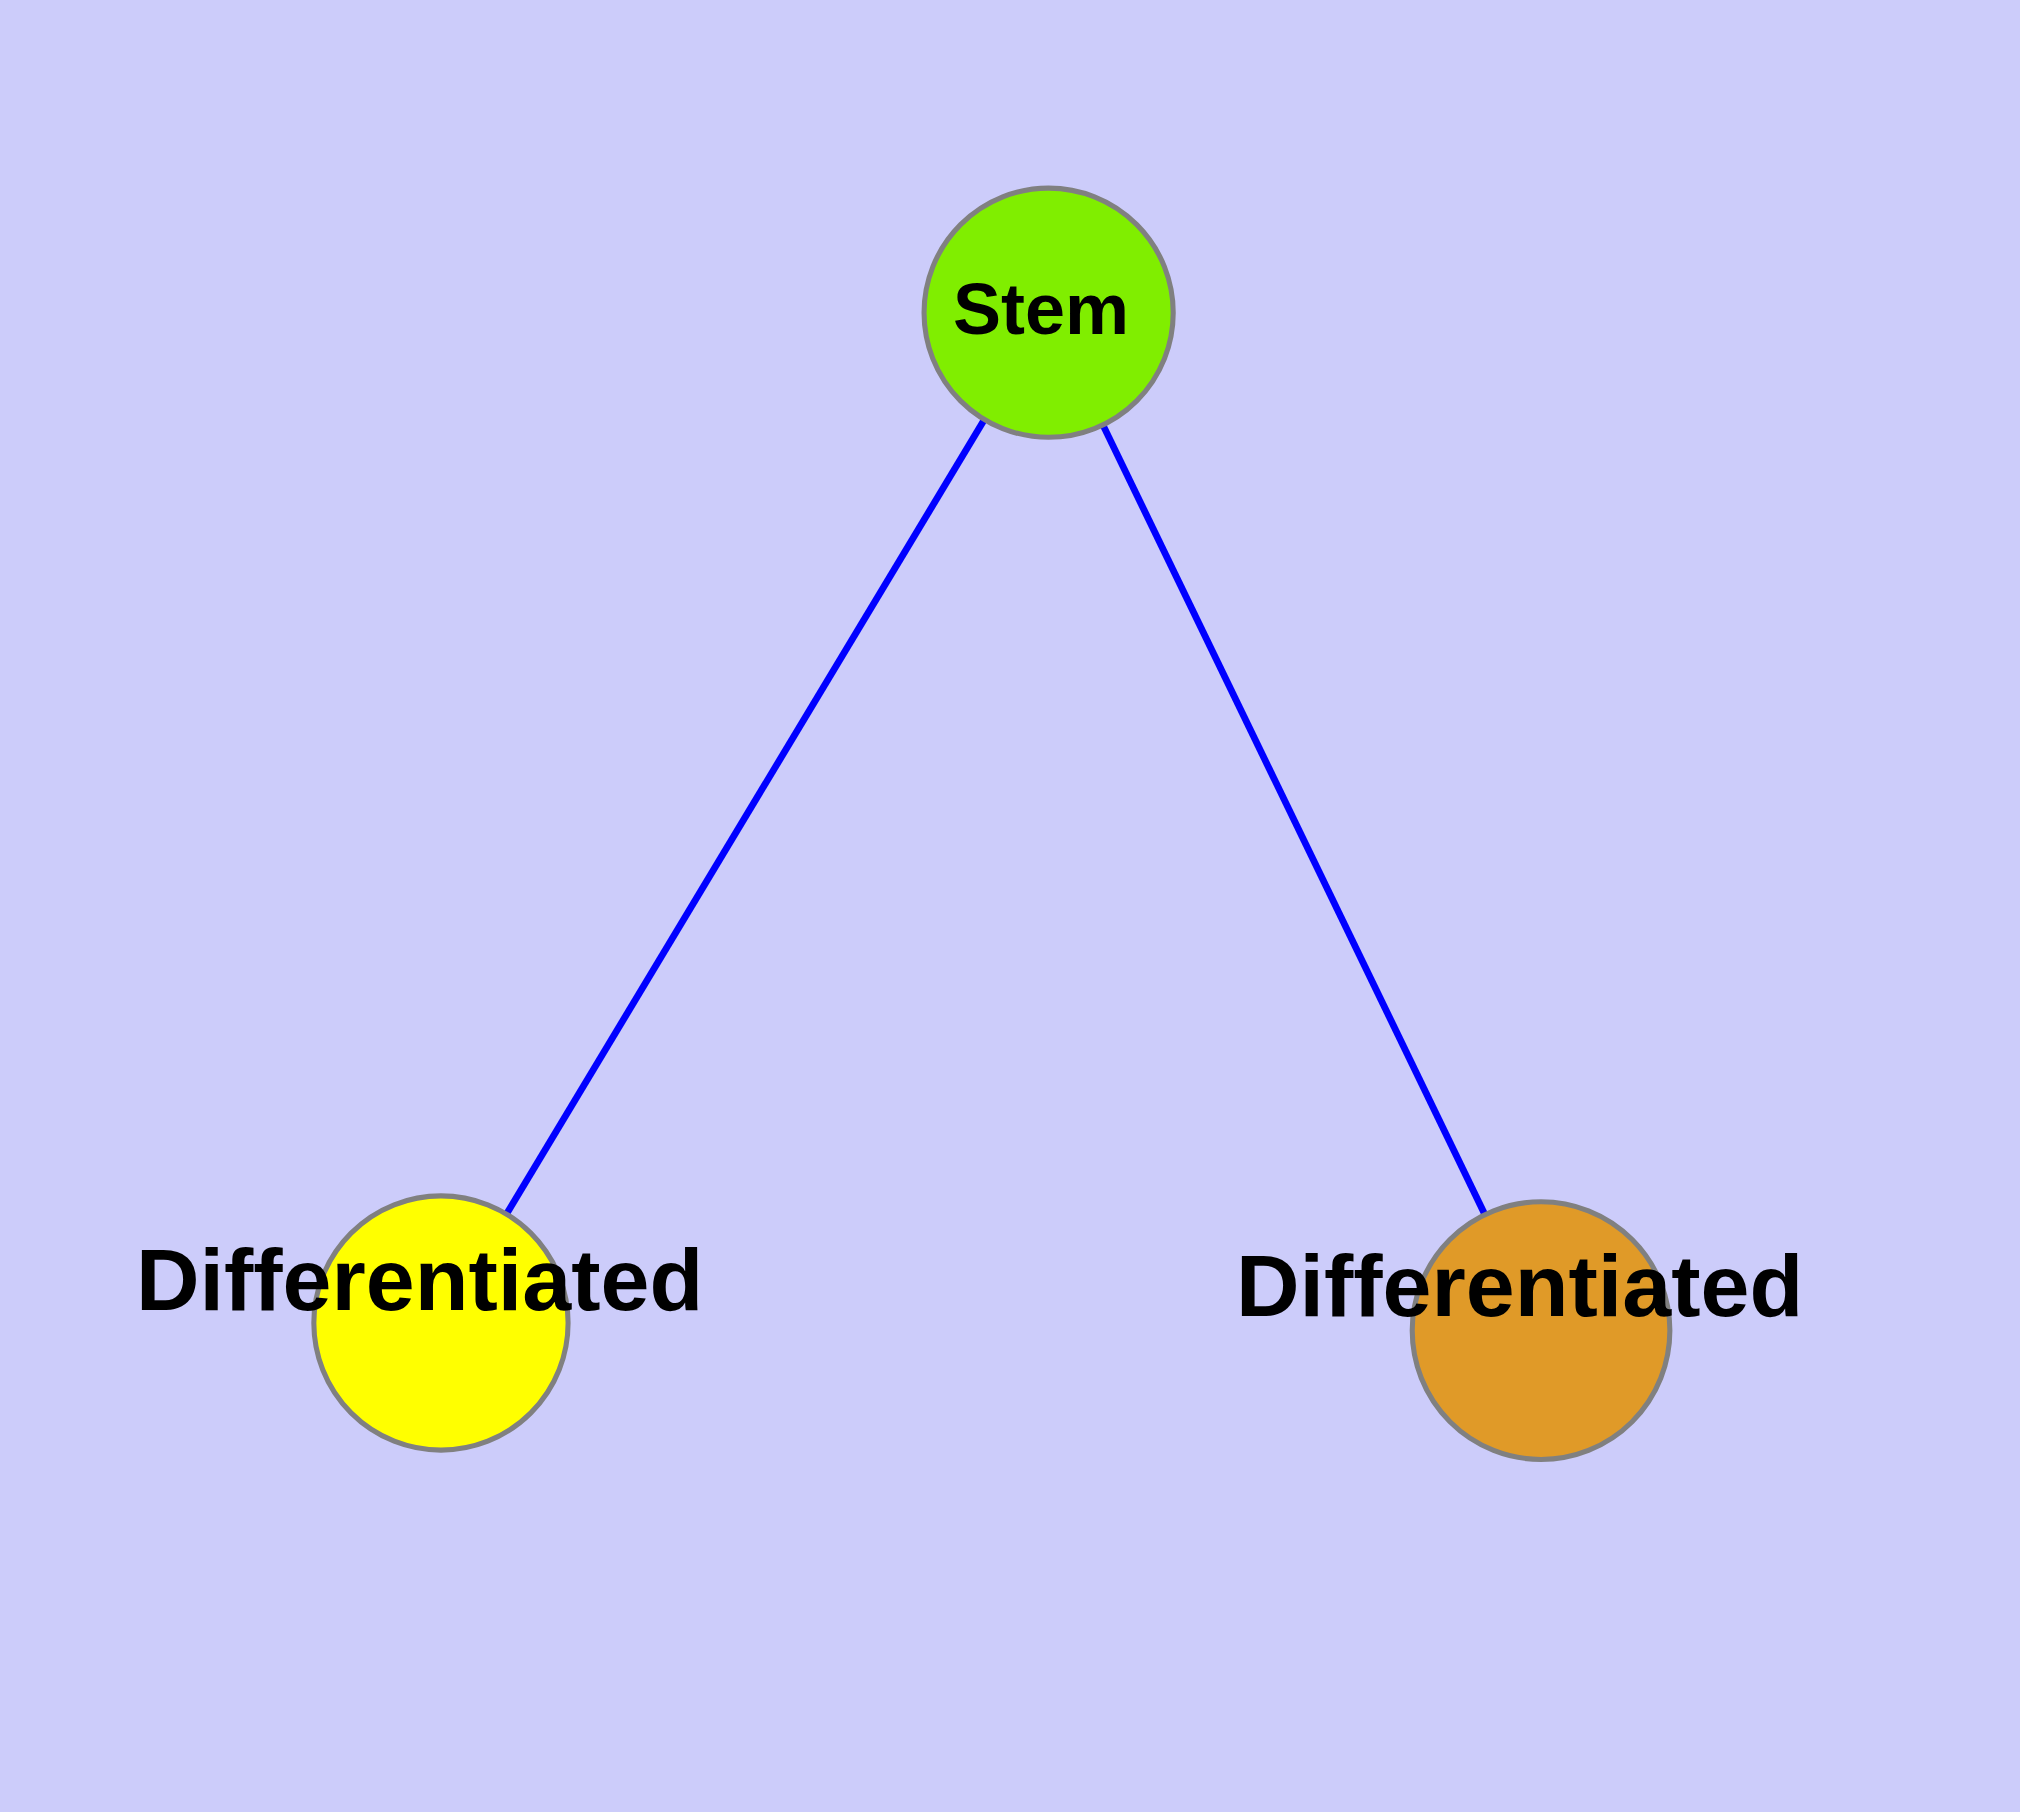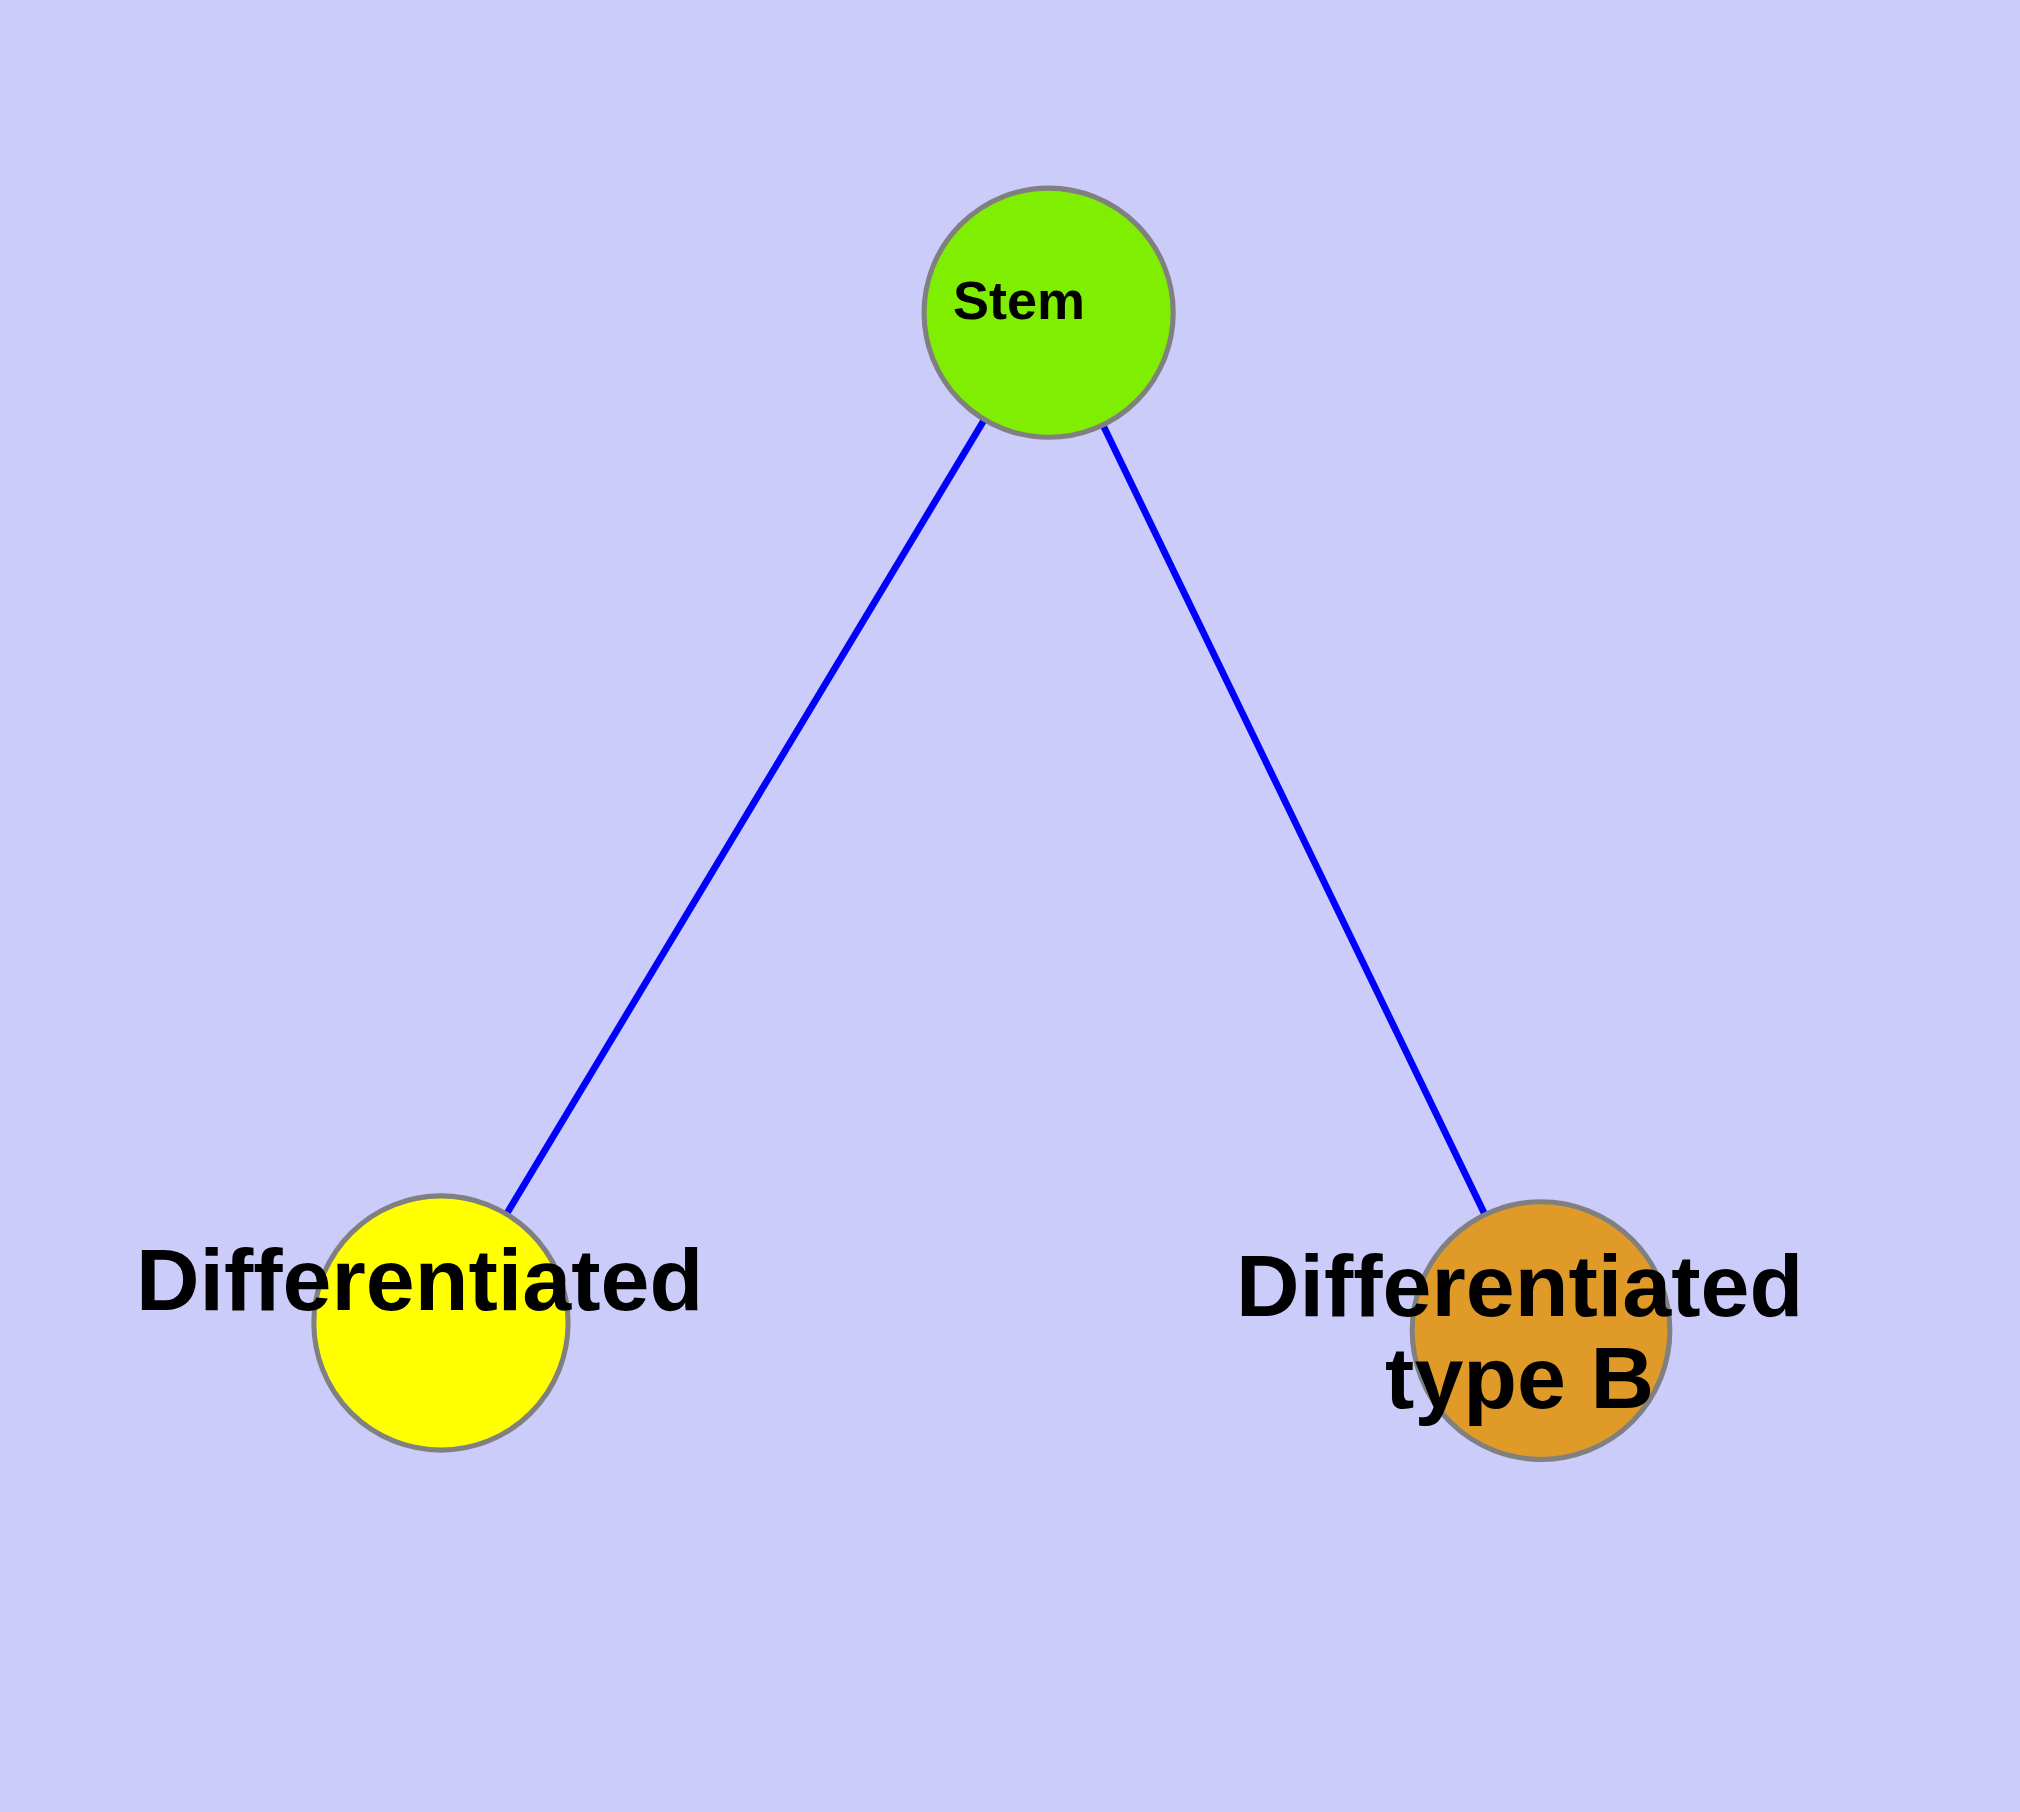--- a/index.html
+++ b/index.html
@@ -61,19 +61,19 @@
         <line x1="1300.1449711624089" y1="499.5285892703149" x2="1752.6776160388874" y2="1434.9704248927778" stroke="#0000ff" stroke-width="8" stroke-linecap="butt"></line>
       </g>
     <g id="nodes-layer">
         <circle cx="1237" cy="369" r="147" fill="#80ee00" stroke="#808080" stroke-width="6"></circle>
         <circle cx="520" cy="1561" r="150" fill="#ffff00" stroke="#808080" stroke-width="6"></circle>
         <circle cx="1818" cy="1570" r="152" fill="#e09a28" stroke="#808080" stroke-width="6"></circle>
       </g>
   </svg>
 
   <div id="labels-layer">
-      <div class="node-label stem" style="font-size: 54px; color: rgb(0, 0, 0); left: 953px; top: 272px;"><div>Stem</div></div>
+      <div class="node-label stem" style="font-size: 72px; color: rgb(0, 0, 0); left: 953px; top: 272px;"><div>Stem</div></div>
       <div class="node-label leaf" style="font-size: 88px; color: rgb(0, 0, 0); left: 136px; top: 1234px;"><div>Differentiated</div></div>
-      <div class="node-label leaf" style="font-size: 88px; color: rgb(0, 0, 0); left: 1236px; top: 1240px;"><div>Differentiated</div><div>type B</div></div>
+      <div class="node-label leaf" style="font-size: 88px; color: rgb(0, 0, 0); left: 1236px; top: 1240px;"><div>Differentiated</div></div>
     </div>
 
 </div>
 
 
 </body></html>

